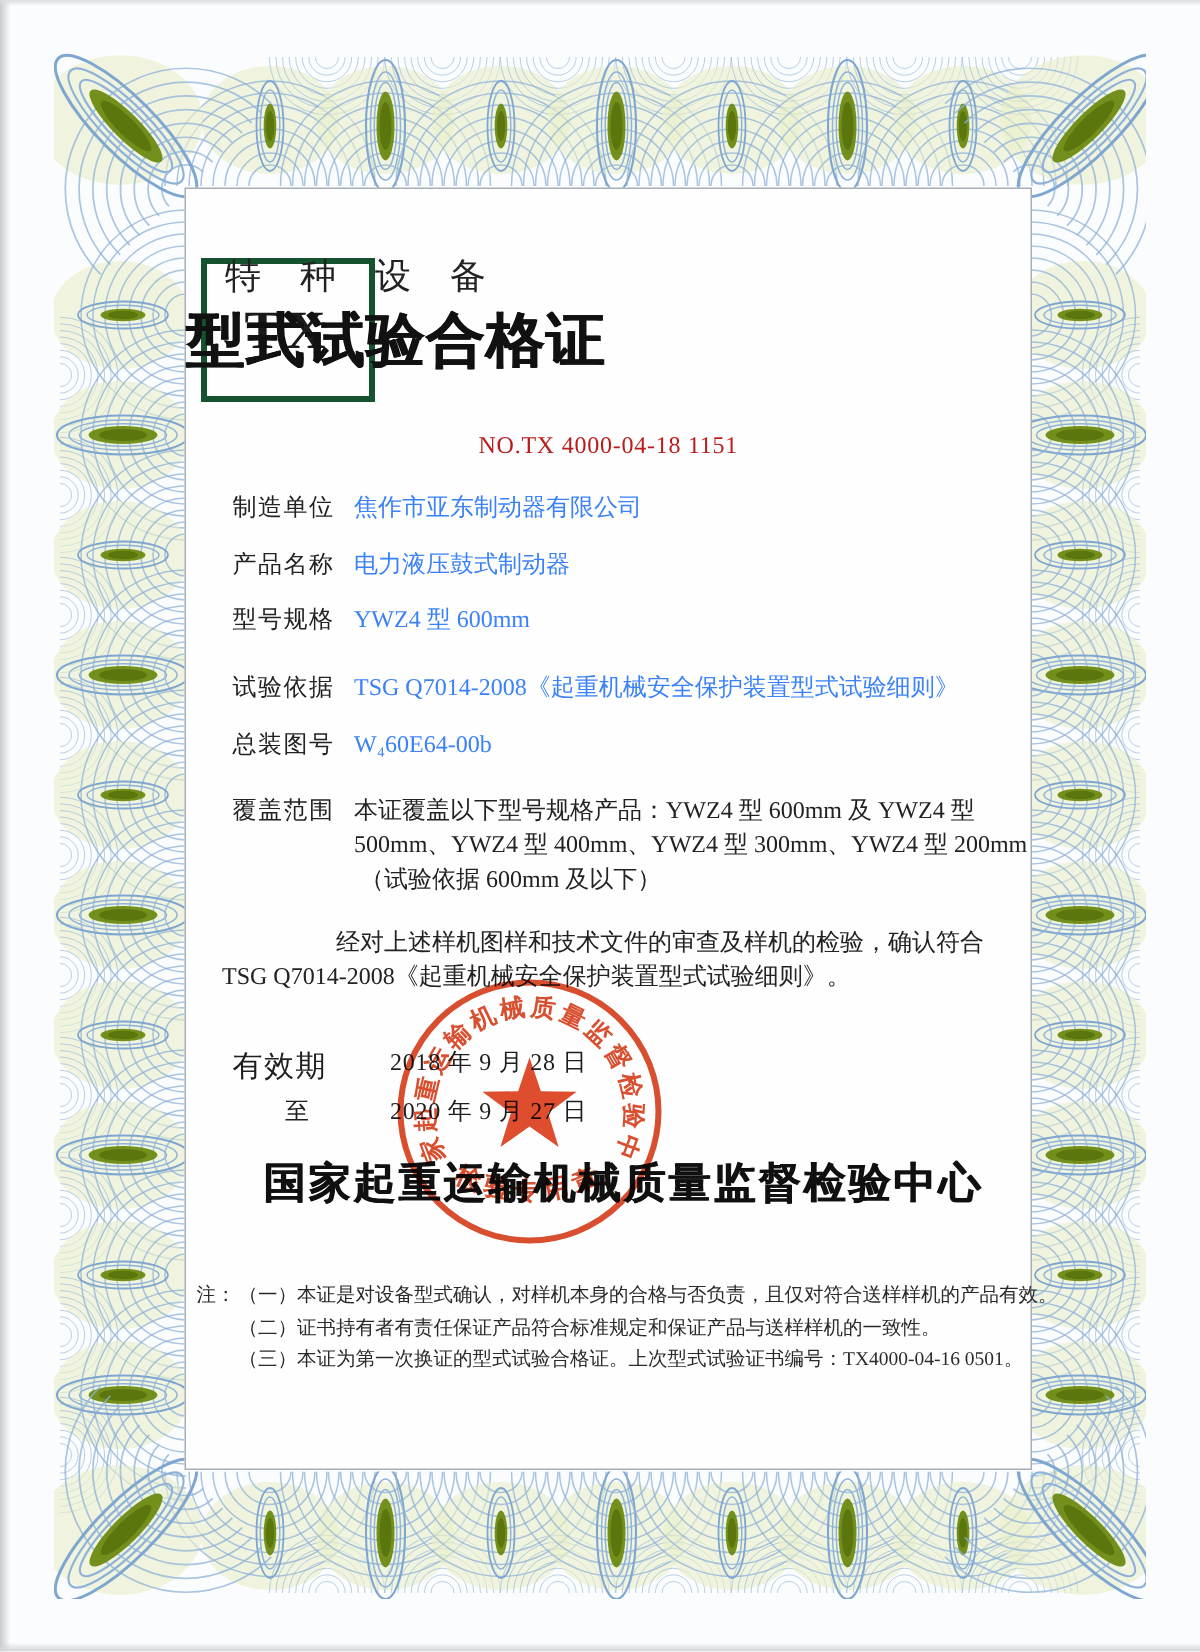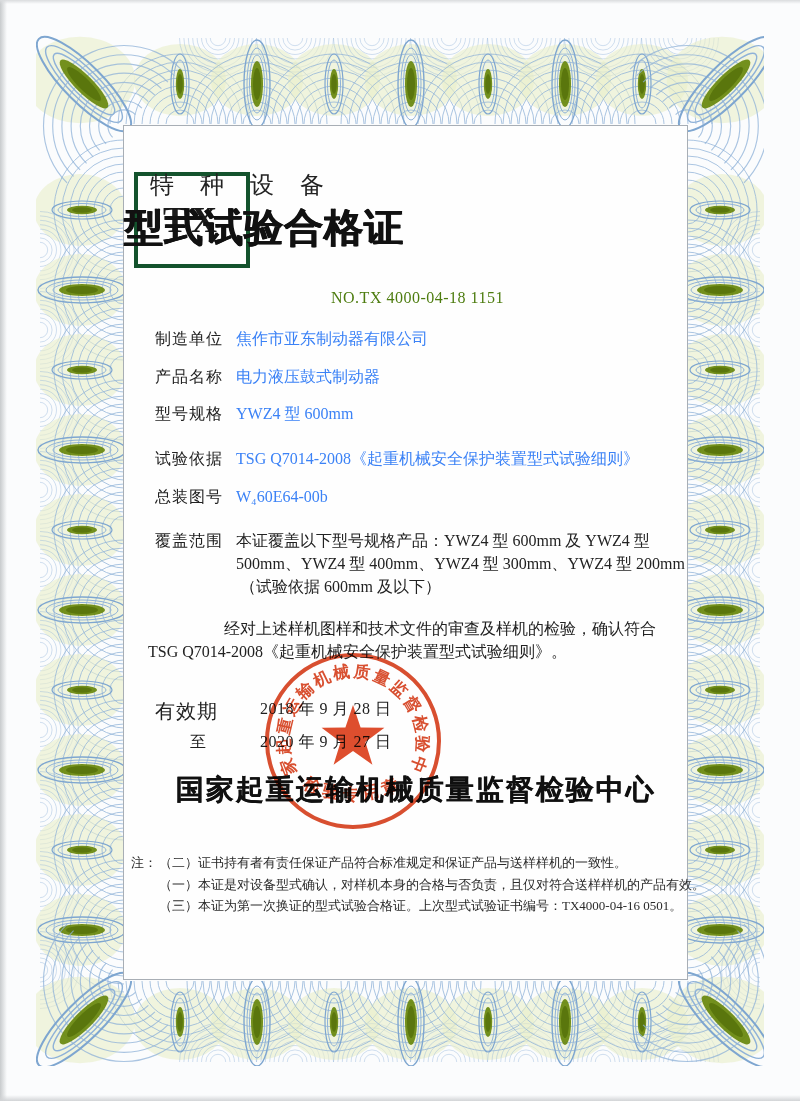--- a/index.html
+++ b/index.html
@@ -26,21 +26,21 @@
     position:absolute;left:10px;top:46px;width:108px;height:88px;
     border:4px solid #14532d;display:flex;align-items:center;justify-content:center;
     font-size:36px;font-weight:700;letter-spacing:4px;color:#1a1a1a;
   }
   .category{top:47px;left:0;width:100%;font-size:24px;
     letter-spacing:26px;text-indent:26px;color:#222;}
   .main-title{top:82px;left:0;width:100%;text-align:left;font-size:39px;
     font-weight:900;letter-spacing:1px;color:#111;
     text-shadow:0.7px 0 0 #111, -0.4px 0 0 #111;}
   .cert-no{top:164px;left:0;width:100%;text-align:center;font-size:16px;
-    letter-spacing:0.5px;color:#4d7c0f;padding-left:12px;}
+    letter-spacing:0.5px;color:#b91c1c;}
   .flabel{left:31px;font-size:16px;letter-spacing:1px;color:#222;}
   .fvalue{left:112px;font-size:16px;color:#3b82f6;}
   .cov-line{left:112px;font-size:16px;color:#222;}
   .para{font-size:16px;color:#222;}
   .validity-label{left:31px;font-size:20px;letter-spacing:1px;}
   .to-label{left:66px;font-size:16px;}
   .date{left:136px;font-size:16px;letter-spacing:0.5px;}
   .issuer{top:650px;left:50%;transform:translateX(calc(-50% + 10px));
     font-size:28px;font-weight:900;letter-spacing:2px;color:#101010;
     text-shadow:0.6px 0 0 #101010;}
@@ -295,19 +295,19 @@
       <textPath href="#ringPath" startOffset="50%" text-anchor="middle">国家起重运输机械质量监督检验中心</textPath>
     </text>
     <text font-size="17" font-weight="700" fill="#d6401e" letter-spacing="4">
       <textPath href="#bannerPath" startOffset="50%" text-anchor="middle">检验专用章</textPath>
     </text>
   </svg>
 
   <div class="notes">
     <div class="prefix">注：</div>
     <div class="items">
+      <div>（一）本证是对设备型式确认，对样机本身的合格与否负责，且仅对符合送样样机的产品有效。</div>
       <div>（二）证书持有者有责任保证产品符合标准规定和保证产品与送样样机的一致性。</div>
-      <div>（一）本证是对设备型式确认，对样机本身的合格与否负责，且仅对符合送样样机的产品有效。</div>
       <div>（三）本证为第一次换证的型式试验合格证。上次型式试验证书编号：TX4000-04-16 0501。</div>
     </div>
   </div>
 
 </div>
 
 </body></html>

